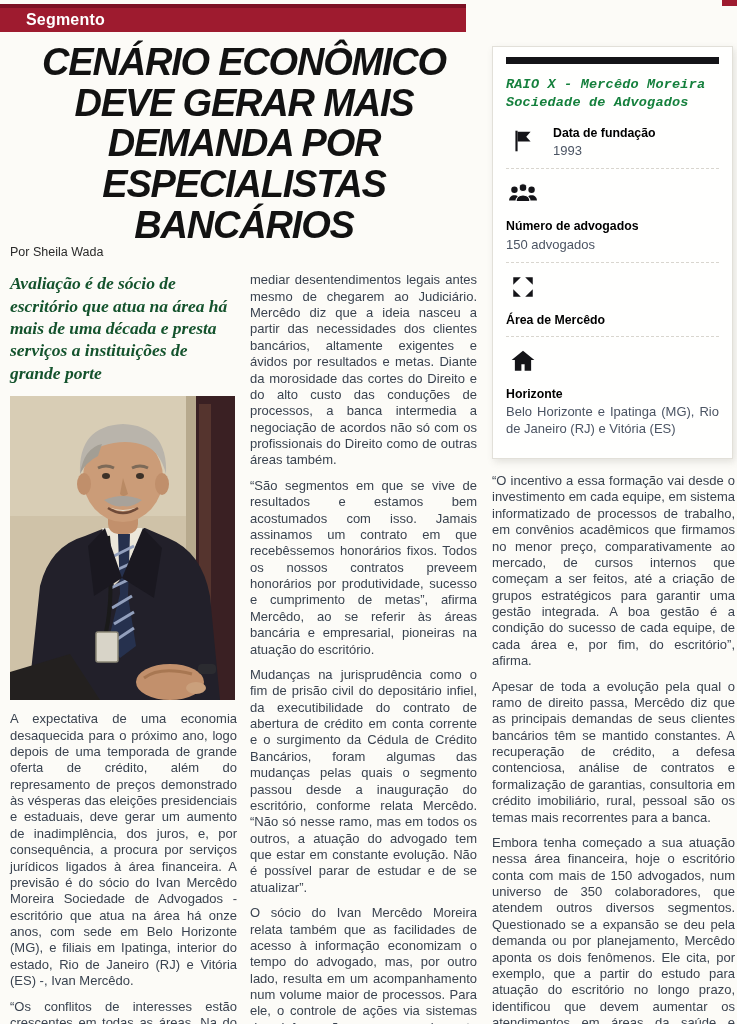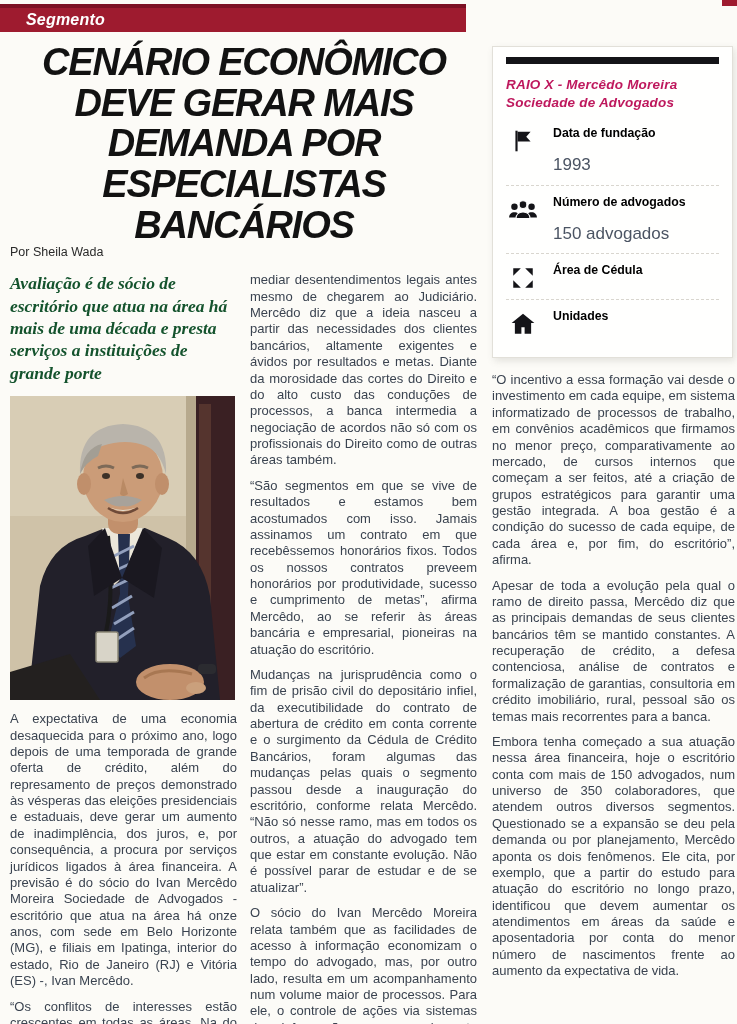--- a/index.html
+++ b/index.html
@@ -2,21 +2,21 @@
 <html lang="pt"><head>
 <meta charset="utf-8">
 <style>
   html,body{margin:0;padding:0;}
   body{width:737px;height:1024px;background:#e9e7e2;font-family:"Liberation Sans",sans-serif;}
   .page{position:relative;width:737px;height:1024px;background:#fcfbf7;overflow:hidden;}
 
   
   .kicker-bar{position:absolute;top:4px;left:0;width:466px;height:28px;background:#9e1b2f;
     border-top:4px solid #7c1124;box-sizing:border-box;display:flex;align-items:center;}
-  .kicker-bar span{color:#fff;font-style:italic;font-weight:bold;font-size:16px;padding-left:26px;letter-spacing:.2px;}
+  .kicker-bar span{color:#fff;font-weight:bold;font-size:16px;padding-left:26px;letter-spacing:.2px;}
   .corner-mark{position:absolute;top:0;right:0;width:15px;height:6px;background:#9e1b2f;}
 
   .content{position:absolute;top:42px;left:10px;display:flex;gap:14px;}
   .main-left{width:468px;}
   .col-right{width:243px;}
 
   .headline{font-size:38px;font-weight:bold;font-style:italic;line-height:1.07;
     letter-spacing:-1.2px;color:#121212;margin:0;text-align:center;}
   .byline{font-size:12.5px;color:#2a2a2a;}
 
@@ -28,28 +28,28 @@
 
   .photo-wrap{width:225px;height:304px;margin:0 0 11px 0;background:#c9bca4;}
   .photo-wrap svg{display:block;}
 
   p.body{font-size:13px;line-height:1.26;text-align:justify;color:#3a4350;margin:0 0 9px 0;}
 
   
   .infobox{border:1px solid #e2e0d9;background:#fffffe;box-shadow:2px 3px 7px rgba(90,90,80,.15);
     padding:10px 13px 12px 13px;margin:4px 2px 14px 0;box-sizing:border-box;}
   .infobox-bar{height:7px;background:#141418;margin-bottom:12px;}
-  .infobox-title{font-style:italic;font-weight:bold;font-size:13.5px;color:#be185d;
-    line-height:1.3;margin:0 0 6px 0;letter-spacing:.2px;}
+  .infobox-title{font-style:italic;font-weight:bold;font-size:13.5px;color:#15803d;
+    line-height:1.3;margin:0 0 6px 0;letter-spacing:.2px;font-family:Liberation Mono, monospace;}
   .info-item{display:flex;gap:13px;padding:9px 0 8px 0;}
-  .info-item + .info-item{border-top:1px dashed #d9d6cf;}
+  .info-item + .info-item{border-top:1px dashed #d9d6cf;flex-direction:column;}
   .info-icon{width:34px;flex:none;display:flex;justify-content:center;padding-top:2px;}
   .info-text{flex:1;}
   .info-label{font-weight:bold;font-size:12.3px;color:#000000;line-height:1.25;}
-  .info-value{font-size:17px;color:#4b5463;line-height:1.3;margin-top:13px;text-align:justify;}
+  .info-value{font-size:13px;color:#4b5463;line-height:1.3;margin-top:2px;text-align:justify;}
 </style>
 </head>
 <body>
 
 <div class="page">
 
   <div class="kicker-bar">
     <span>Segmento</span>
   </div>
   <div class="corner-mark"></div>
@@ -178,32 +178,33 @@
           <div class="info-icon">
             <svg width="26" height="26" viewBox="0 0 24 24" fill="#141418">
               <path d="M3 3h7L3 10z"></path>
                 <path d="M21 3v7l-7-7z"></path>
               <path d="M3 21v-7l7 7z"></path>
                 <path d="M21 21h-7l7-7z"></path>
               <path d="M8 8l3 3-1.6 1.6L6.4 9.6z" opacity="0"></path>
             </svg>
           </div>
           <div class="info-text">
-            <div class="info-label">Área de Cédula</div>
+            <div class="info-label">Área de Mercêdo</div>
           </div>
         </div>
 
         <div class="info-item">
           <div class="info-icon">
             <svg width="26" height="26" viewBox="0 0 24 24" fill="#141418">
               <path d="M12 2.5 1.5 11h3v10h6v-6h3v6h6V11h3z"></path>
             </svg>
           </div>
           <div class="info-text">
-            <div class="info-label">Unidades</div>
+            <div class="info-label">Horizonte</div>
+            <div class="info-value">Belo Horizonte e Ipatinga (MG), Rio de Janeiro (RJ) e Vitória (ES)</div>
           </div>
         </div>
       </div>
 
       <p class="body">“O incentivo a essa formação vai desde o investimento em cada equipe, em sistema informatizado de processos de trabalho, em convênios acadêmicos que firmamos no menor preço, comparativamente ao mercado, de cursos internos que começam a ser feitos, até a criação de grupos estratégicos para garantir uma gestão integrada. A boa gestão é a condição do sucesso de cada equipe, de cada área e, por fim, do escritório”, afirma.</p>
       <p class="body">Apesar de toda a evolução pela qual o ramo de direito passa, Mercêdo diz que as principais demandas de seus clientes bancários têm se mantido constantes. A recuperação de crédito, a defesa contenciosa, análise de contratos e formalização de garantias, consultoria em crédito imobiliário, rural, pessoal são os temas mais recorrentes para a banca.</p>
       <p class="body">Embora tenha começado a sua atuação nessa área financeira, hoje o escritório conta com mais de 150 advogados, num universo de 350 colaboradores, que atendem outros diversos segmentos. Questionado se a expansão se deu pela demanda ou por planejamento, Mercêdo aponta os dois fenômenos. Ele cita, por exemplo, que a partir do estudo para atuação do escritório no longo prazo, identificou que devem aumentar os atendimentos em áreas da saúde e aposentadoria por conta do menor número de nascimentos frente ao aumento da expectativa de vida.</p>
 
     </div>
 

